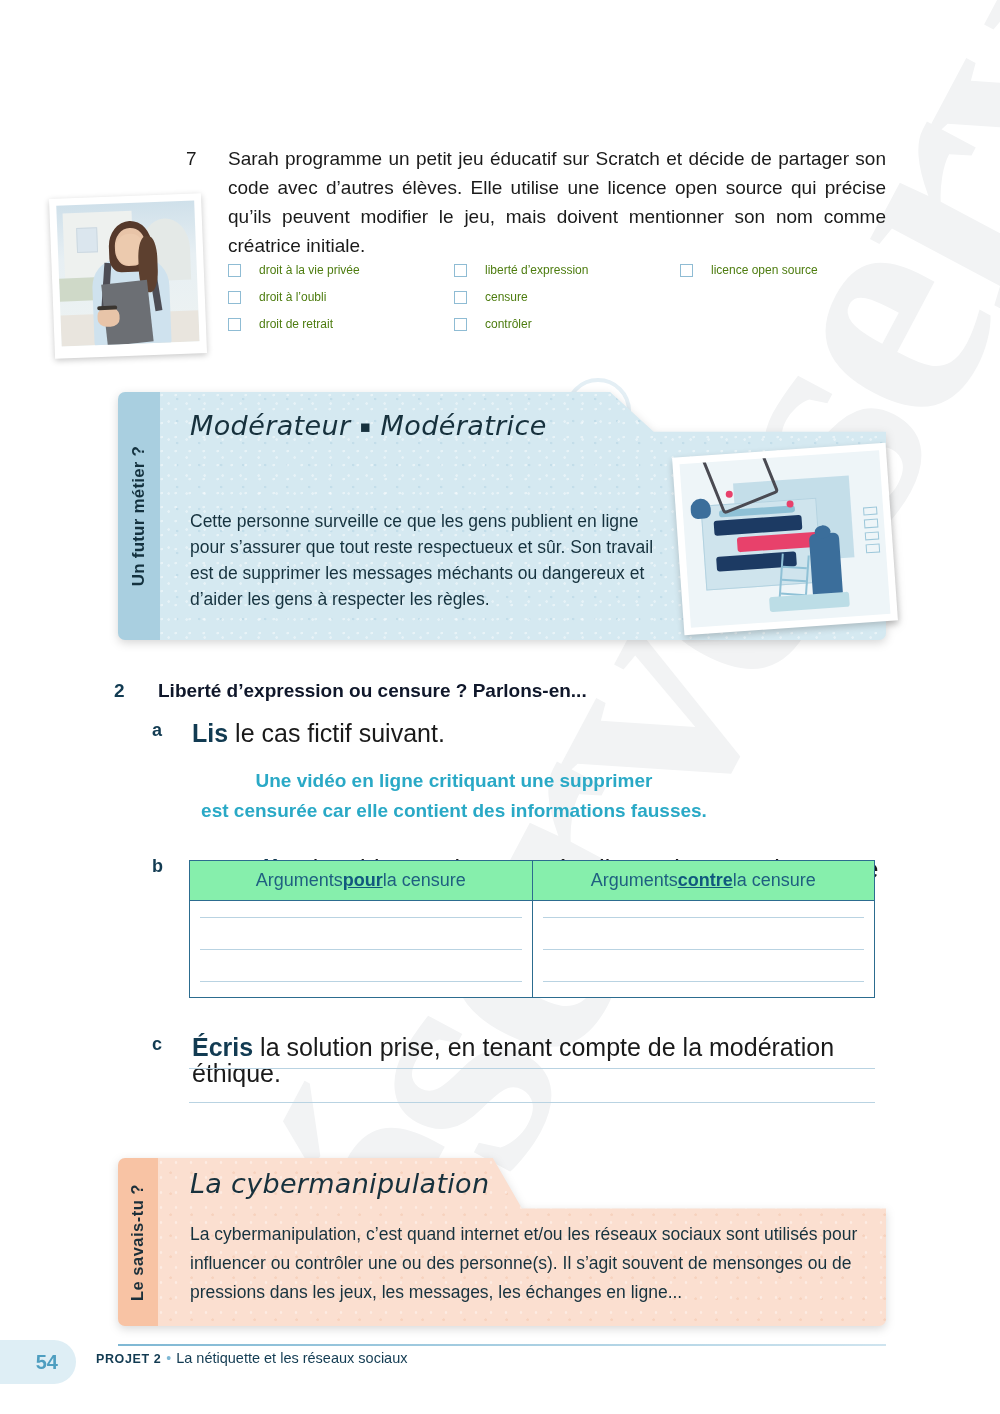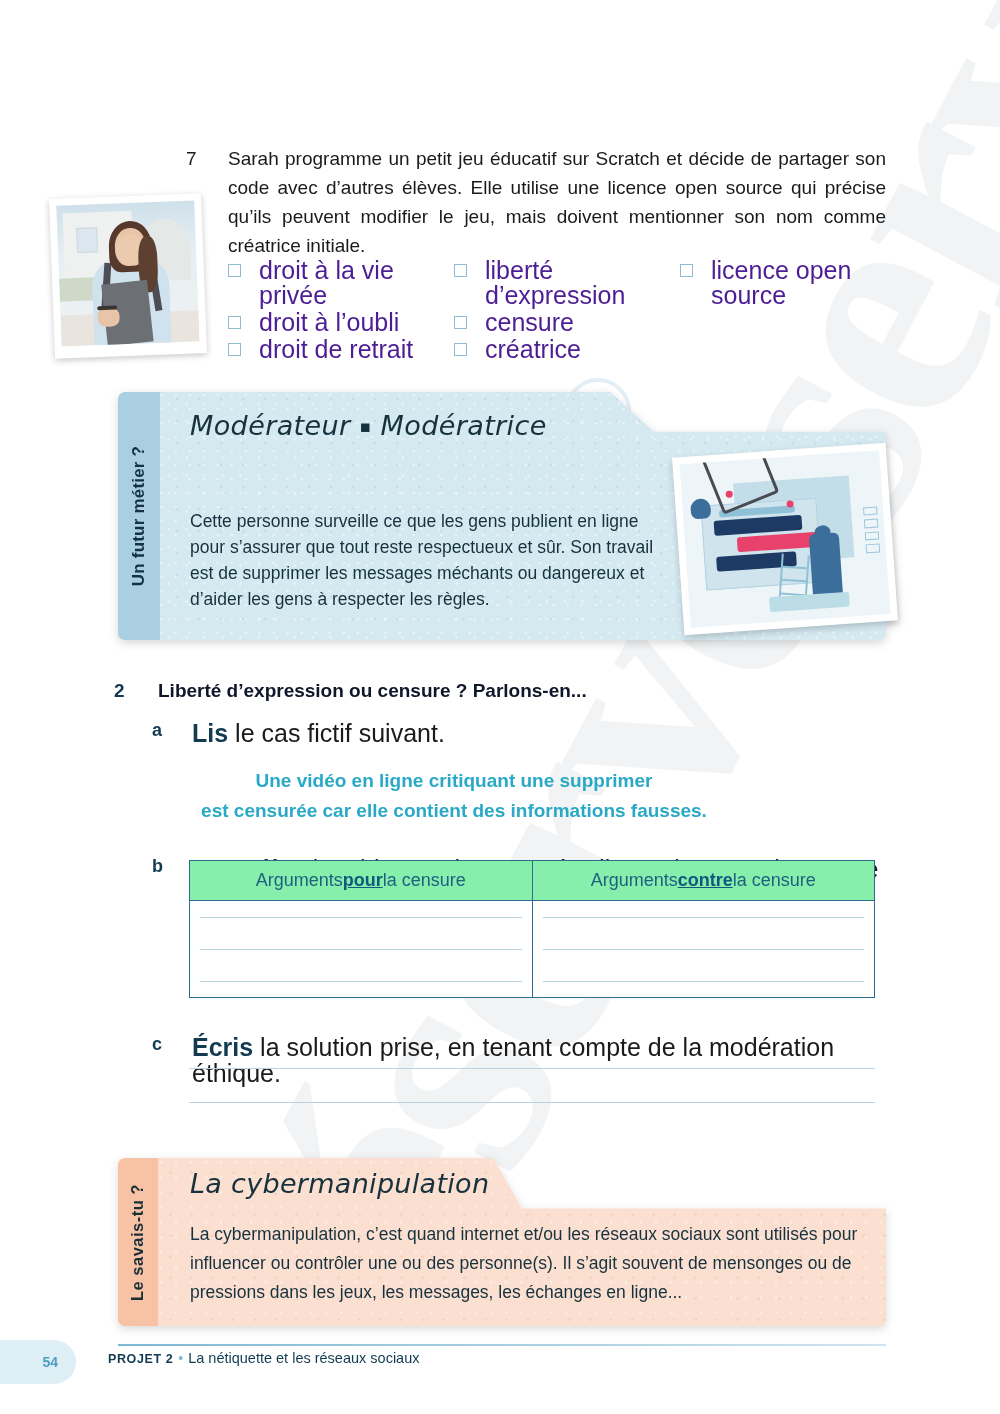--- a/index.html
+++ b/index.html
@@ -82,23 +82,23 @@
   }
   .cbox {
     width: 13px; height: 13px;
     border: 1.4px solid #8fbcd4;
     flex: 0 0 13px;
     margin-top: 6px;
     margin-right: 18px;
     background: #fff;
   }
   .choice-label {
-    font-size: 25px;
+    font-size: 12px;
     line-height: 25px;
-    color: #4c1d95;
+    color: #4d7c0f;
   }
 
   
   .photo {
     position: absolute;
     left: 52px; top: 196px;
     width: 152px; height: 160px;
     transform: rotate(-2.2deg);
     background: #fff;
     padding: 7px 7px 12px 7px;
@@ -552,27 +552,27 @@
     width: 110px; height: 44px;
     background: #deeef5;
     border-radius: 0 22px 22px 0;
     display: flex;
     align-items: center;
     justify-content: flex-end;
     padding-right: 18px;
     z-index: 3;
   }
   .pagenum {
-    font-size: 14px;
+    font-size: 20px;
     font-weight: 700;
     color: #4e9ec0;
   }
   .footer-text {
     position: absolute;
-    left: 108px; top: 1350px;
+    left: 96px; top: 1350px;
     font-size: 14px;
     color: #123b52;
     z-index: 3;
   }
   .footer-text .proj {
     font-weight: 700;
     font-size: 12.5px;
     letter-spacing: .6px;
   }
   .footer-dot { color: #7fb8d4; margin: 0 5px; }
@@ -634,21 +634,21 @@
       <div class="choice">
         <span class="cbox"></span>
         <span class="choice-label">liberté d’expression</span>
       </div>
       <div class="choice">
         <span class="cbox"></span>
         <span class="choice-label">censure</span>
       </div>
       <div class="choice">
         <span class="cbox"></span>
-        <span class="choice-label">créatrice</span>
+        <span class="choice-label">contrôler</span>
       </div>
     </div>
     <div class="choice-col">
       <div class="choice">
         <span class="cbox"></span>
         <span class="choice-label">licence open source</span>
       </div>
     </div>
   </div>
 

